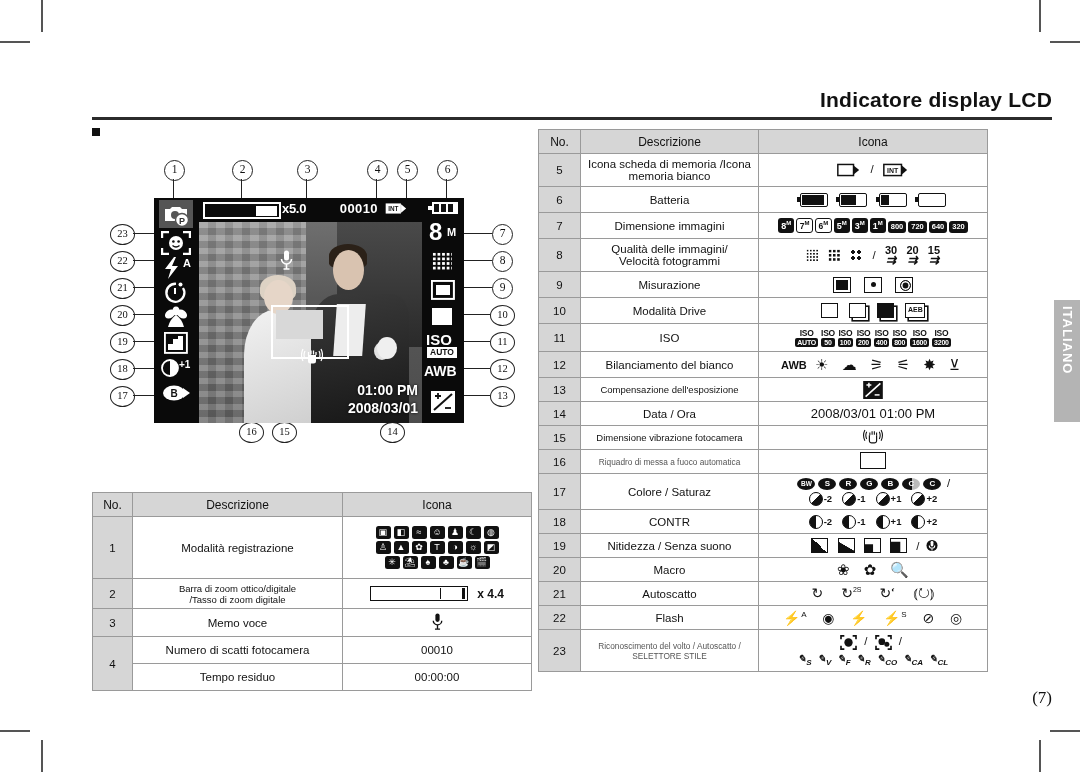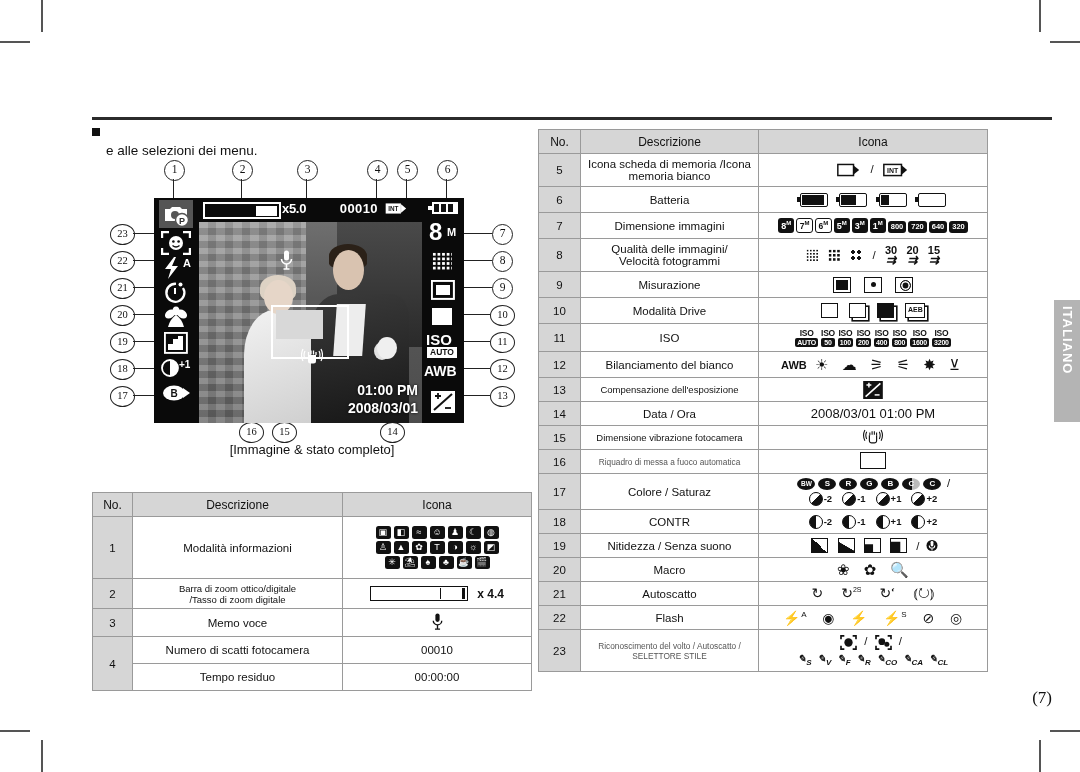--- a/index.html
+++ b/index.html
@@ -203,25 +203,25 @@
 
   <div class="cm v" style="left:41px;top:0;height:32px;"></div>
   <div class="cm h" style="left:0;top:41px;width:30px;"></div>
   <div class="cm v" style="left:1039px;top:0;height:32px;"></div>
   <div class="cm h" style="left:1050px;top:41px;width:30px;"></div>
   <div class="cm v" style="left:41px;top:740px;height:32px;"></div>
   <div class="cm h" style="left:0;top:730px;width:30px;"></div>
   <div class="cm v" style="left:1039px;top:740px;height:32px;"></div>
   <div class="cm h" style="left:1050px;top:730px;width:30px;"></div>
 
+  <div id="doc-title">Indicatore display LCD</div>
   <div id="title-rule"></div>
 
   <div id="intro">
     <span class="bullet"></span>
-    <span class="l2">e alle selezioni dei menu.</span>
   </div>
 
   <div id="lcd-figure">
 
     <div class="callout" style="left:72px;top:0;">1</div>
     <div class="lead v" style="left:81px;top:19px;height:22px;"></div>
     <div class="callout" style="left:140px;top:0;">2</div>
     <div class="lead v" style="left:149px;top:19px;height:22px;"></div>
     <div class="callout" style="left:205px;top:0;">3</div>
     <div class="lead v" style="left:214px;top:19px;height:72px;"></div>
@@ -414,40 +414,39 @@
         <path d="M4,3 q-2,4 0,8 M2,1 q-3,6 0,12" stroke="#fff" stroke-width="1.2" fill="none"></path>
         <path d="M18,3 q2,4 0,8 M20,1 q3,6 0,12" stroke="#fff" stroke-width="1.2" fill="none"></path>
       </svg>
 
       <div id="datetime">
         <div>01:00 PM</div>
         <div>2008/03/01</div>
       </div>
     </div>
 
-    <div id="fig-caption">[Immagine &amp; stato completo]</div>
   </div>
 
   <table class="spec" id="table-left">
     <colgroup>
         <col style="width:40px">
         <col style="width:210px">
         <col>
       </colgroup>
     <thead>
       <tr>
         <th>No.</th>
         <th>Descrizione</th>
         <th>Icona</th>
       </tr>
     </thead>
     <tbody>
       <tr style="height:62px;">
         <td class="no">1</td>
-        <td class="desc">Modalità informazioni</td>
+        <td class="desc">Modalità registrazione</td>
         <td class="icon">
           <span class="modeGrid">
             <span class="mrow">
               <span class="mi">▣</span><span class="mi">◧</span><span class="mi">≈</span><span class="mi">☺</span><span class="mi">♟</span><span class="mi">☾</span><span class="mi">◍</span>
             </span>
             <span class="mrow">
               <span class="mi">♙</span><span class="mi">▲</span><span class="mi">✿</span><span class="mi">T</span><span class="mi">◑</span><span class="mi">☼</span><span class="mi">◩</span>
             </span>
             <span class="mrow">
               <span class="mi">✳</span><span class="mi">⛱</span><span class="mi">♠</span><span class="mi">♣</span><span class="mi">☕</span><span class="mi">🎬</span>

